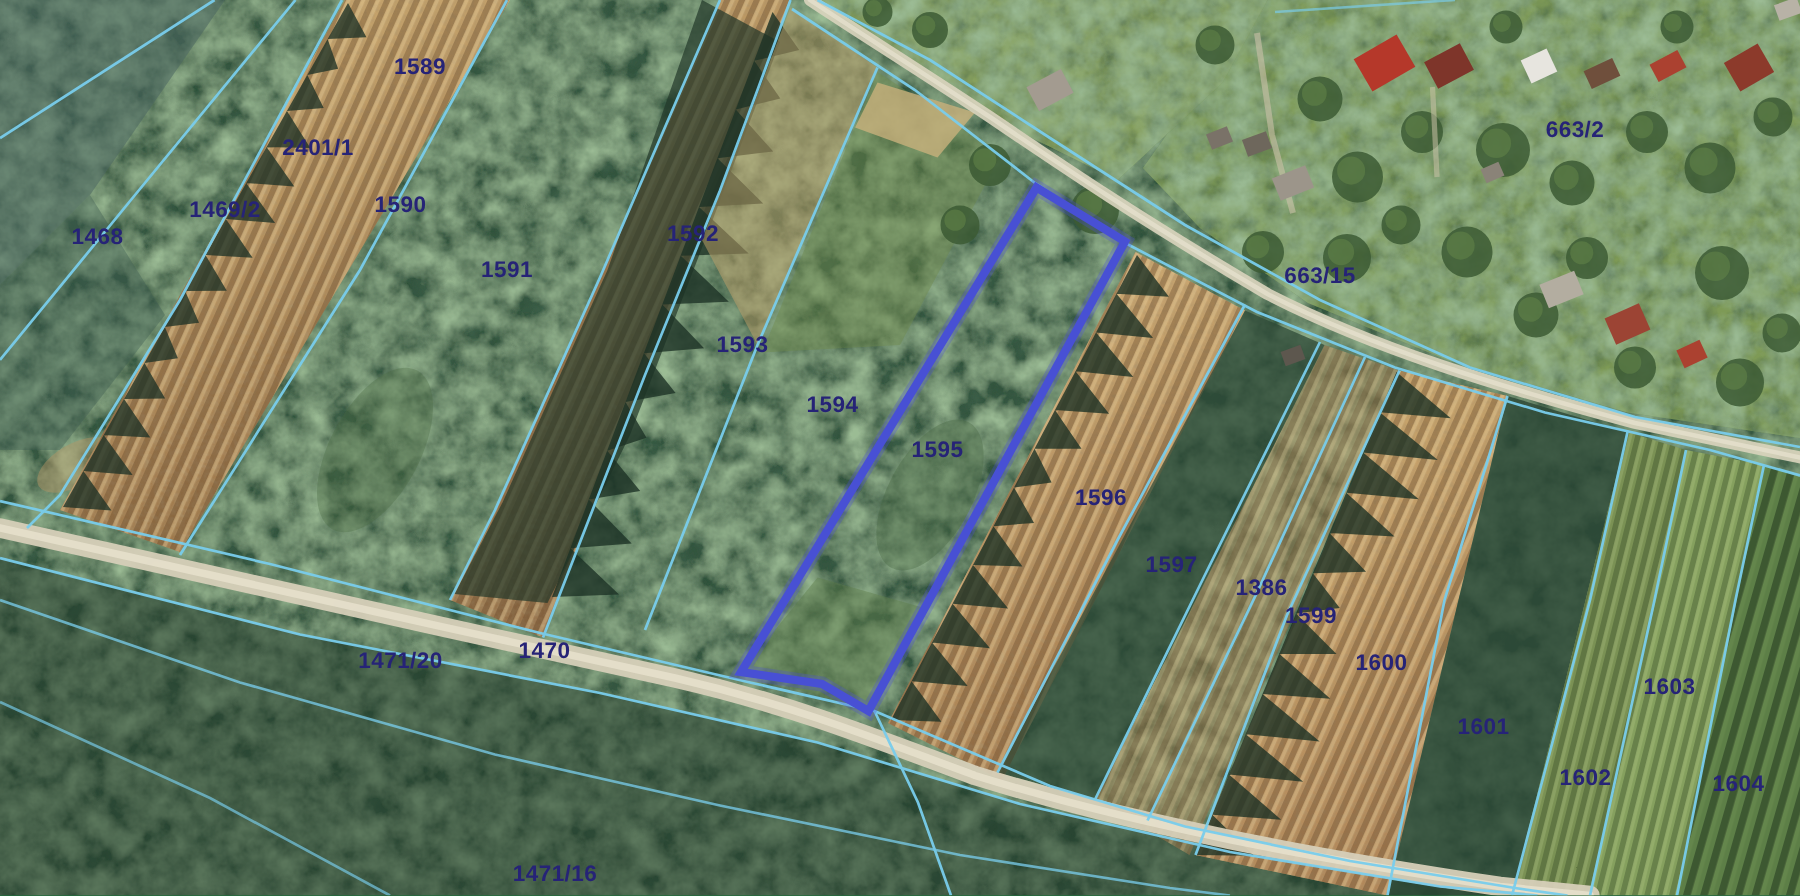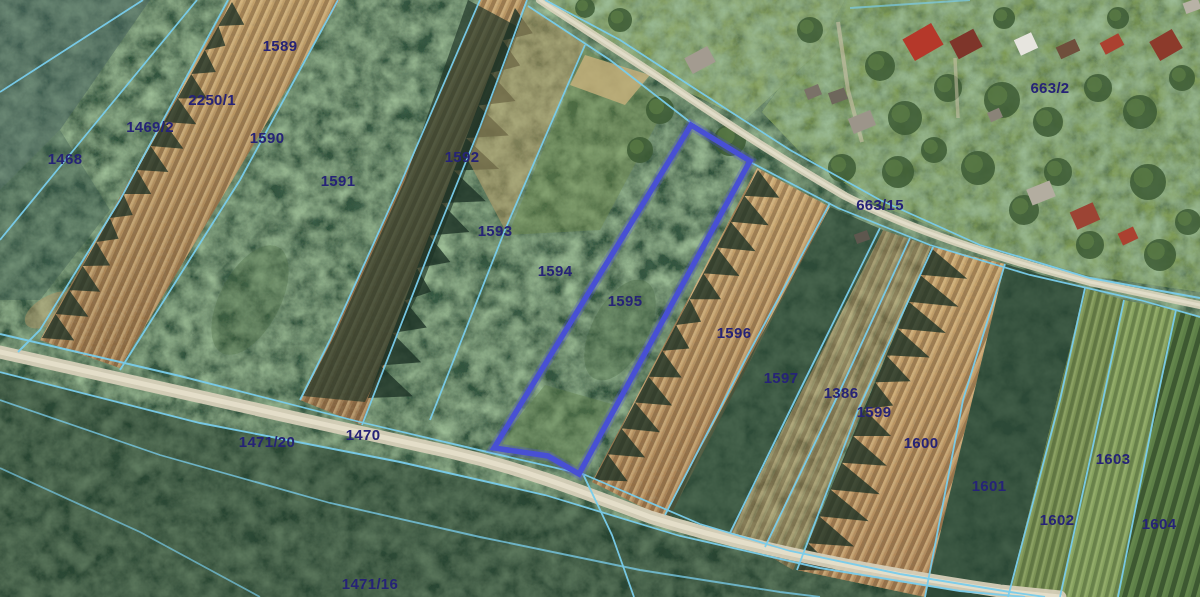--- a/index.html
+++ b/index.html
@@ -267,37 +267,37 @@
   </g>
 
   <g>
     <path d="M691,125 L750,161 L579,474 L548,456 L494,448 Z" fill="none" stroke="var(--hl-color,#4850d4)" stroke-width="10" opacity="0.3"></path>
     <path d="M691,125 L750,161 L579,474 L548,456 L494,448 Z" fill="none" stroke="var(--hl-color,#4850d4)" stroke-width="5.5" stroke-linejoin="miter"></path>
   </g>
 </svg>
 
 <div id="labels">
       <span class="plabel" style="left: 280px; top: 45px;">1589</span>
-      <span class="plabel" style="left: 212px; top: 99px;">2250/1</span>
-      <span class="plabel" style="left: 150px; top: 126px;">1469/2</span>
+      <span class="plabel" style="left: 212px; top: 99px;">2401/1</span>
+      <span class="plabel" style="left: 150px; top: 140px;">1469/2</span>
       <span class="plabel" style="left: 65px; top: 158px;">1468</span>
       <span class="plabel" style="left: 267px; top: 137px;">1590</span>
       <span class="plabel" style="left: 338px; top: 180px;">1591</span>
       <span class="plabel" style="left: 462px; top: 156px;">1592</span>
       <span class="plabel" style="left: 495px; top: 230px;">1593</span>
       <span class="plabel" style="left: 555px; top: 270px;">1594</span>
       <span class="plabel" style="left: 625px; top: 300px;">1595</span>
       <span class="plabel" style="left: 734px; top: 332px;">1596</span>
       <span class="plabel" style="left: 781px; top: 377px;">1597</span>
       <span class="plabel" style="left: 841px; top: 392px;">1386</span>
       <span class="plabel" style="left: 874px; top: 411px;">1599</span>
       <span class="plabel" style="left: 921px; top: 442px;">1600</span>
       <span class="plabel" style="left: 989px; top: 485px;">1601</span>
       <span class="plabel" style="left: 1057px; top: 519px;">1602</span>
       <span class="plabel" style="left: 1113px; top: 458px;">1603</span>
       <span class="plabel" style="left: 1159px; top: 523px;">1604</span>
       <span class="plabel" style="left: 1050px; top: 87px;">663/2</span>
-      <span class="plabel" style="left: 880px; top: 204px;">663/15</span>
+      <span class="plabel" style="left: 880px; top: 184px;">663/15</span>
       <span class="plabel" style="left: 363px; top: 434px;">1470</span>
       <span class="plabel" style="left: 267px; top: 441px;">1471/20</span>
       <span class="plabel" style="left: 370px; top: 583px;">1471/16</span>
     </div>
 </div>
 
 </body></html>

